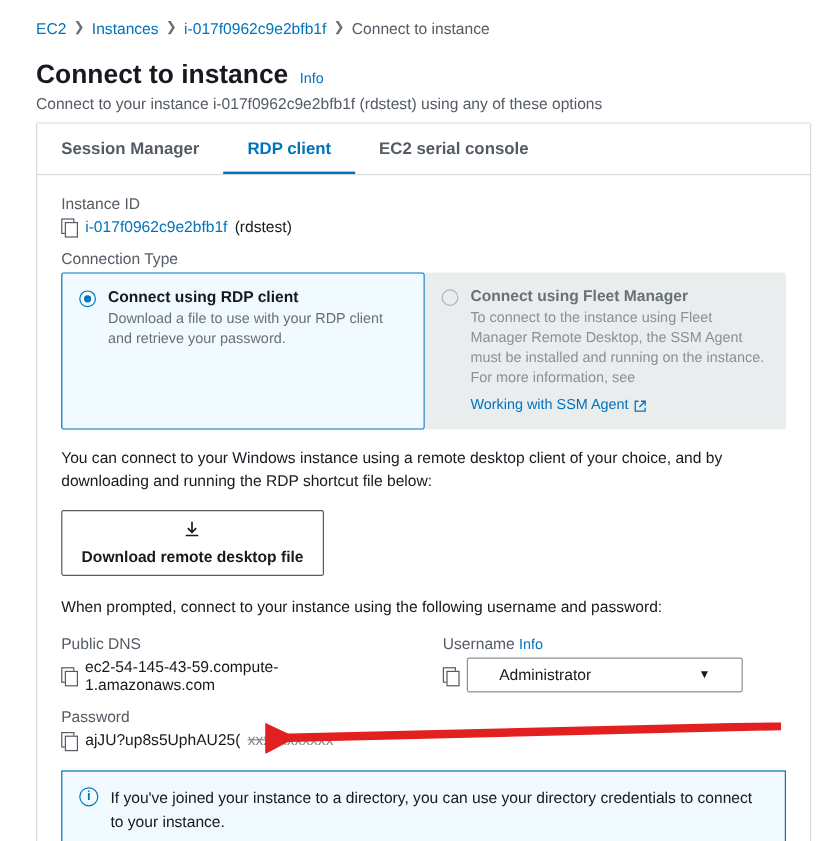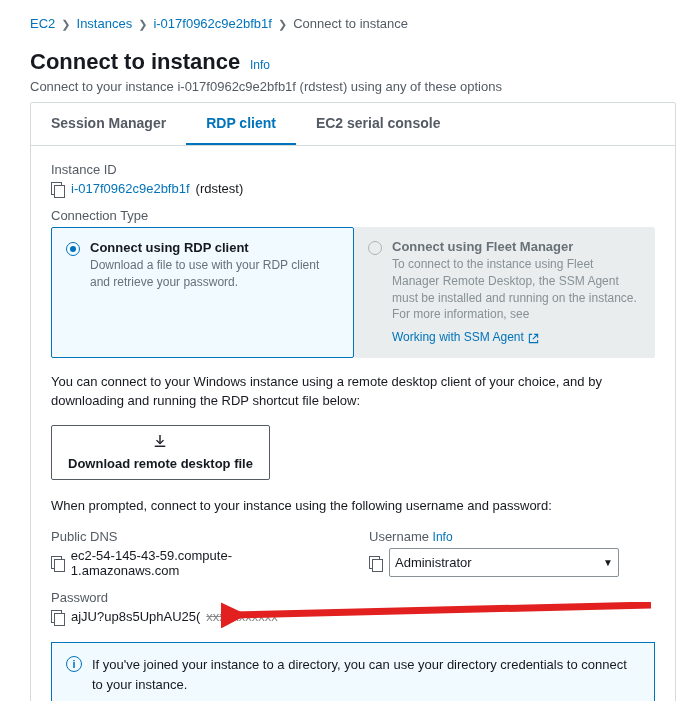--- a/index.html
+++ b/index.html
@@ -6,21 +6,21 @@
   body {
     font-family: "Amazon Ember", "Helvetica Neue", Arial, sans-serif;
     font-size: 13px;
     color: #16191f;
     background: #fff;
     width: 700px;
     padding: 16px 24px 24px 30px;
   }
   a { color: #0073bb; text-decoration: none; cursor: pointer; }
 
-  .breadcrumb { font-size: 13px; margin-bottom: 18px; display: flex; align-items: flex-end; gap: 6px; }
+  .breadcrumb { font-size: 13px; margin-bottom: 18px; display: flex; align-items: flex-start; gap: 6px; }
   .breadcrumb .chev { color: #687078; font-size: 11px; }
   .breadcrumb .current { color: #545b64; }
 
   h1 { font-size: 22px; font-weight: 700; display: inline-block; margin-right: 6px; }
   .info-link { font-size: 12px; color: #0073bb; font-weight: 400; }
   .subtitle { color: #545b64; margin-top: 4px; margin-bottom: 8px; font-size: 13px; }
 
   .panel { border: 1px solid #d5dbdb; border-radius: 2px; background: #fff; }
   .tabs { display: flex; border-bottom: 1px solid #d5dbdb; }
   .tab {
@@ -79,21 +79,21 @@
     flex-direction: column;
   }
   .dl-icon { width: 14px; height: 14px; }
   .dl-icon svg { width: 100%; height: 100%; }
 
   .two-col { display: flex; gap: 32px; }
   .col { flex: 1; }
 
   .select {
     border: 1px solid #879196; border-radius: 2px;
-    padding: 6px 5px; font-size: 13px;
+    padding: 6px 26px; font-size: 13px;
     display: flex; justify-content: space-between; align-items: center;
     width: 230px; cursor: pointer;
   }
   .caret { font-size: 10px; }
 
   .info-box {
     display: flex; gap: 10px; align-items: flex-start;
     border: 1px solid #0073bb; background: #f1faff;
     padding: 12px 14px; margin-top: 18px; line-height: 1.5;
   }

